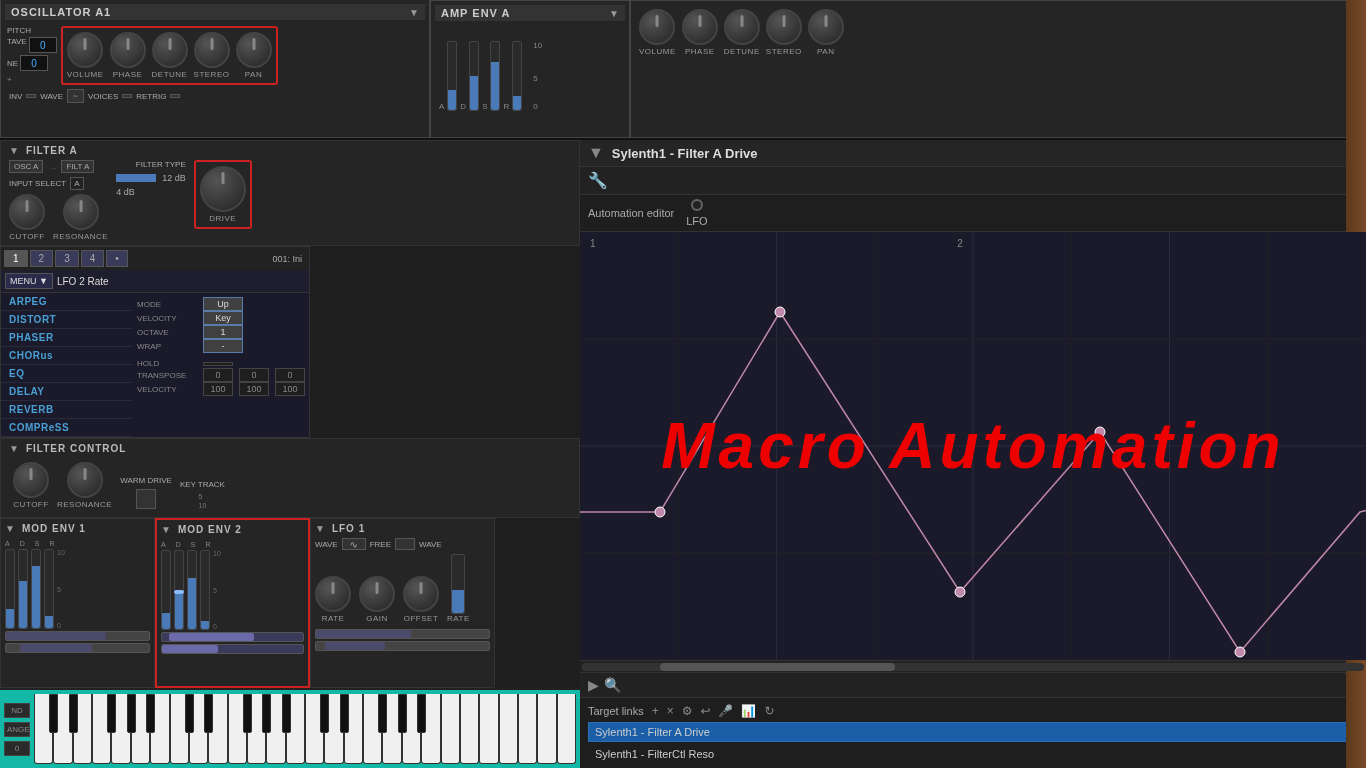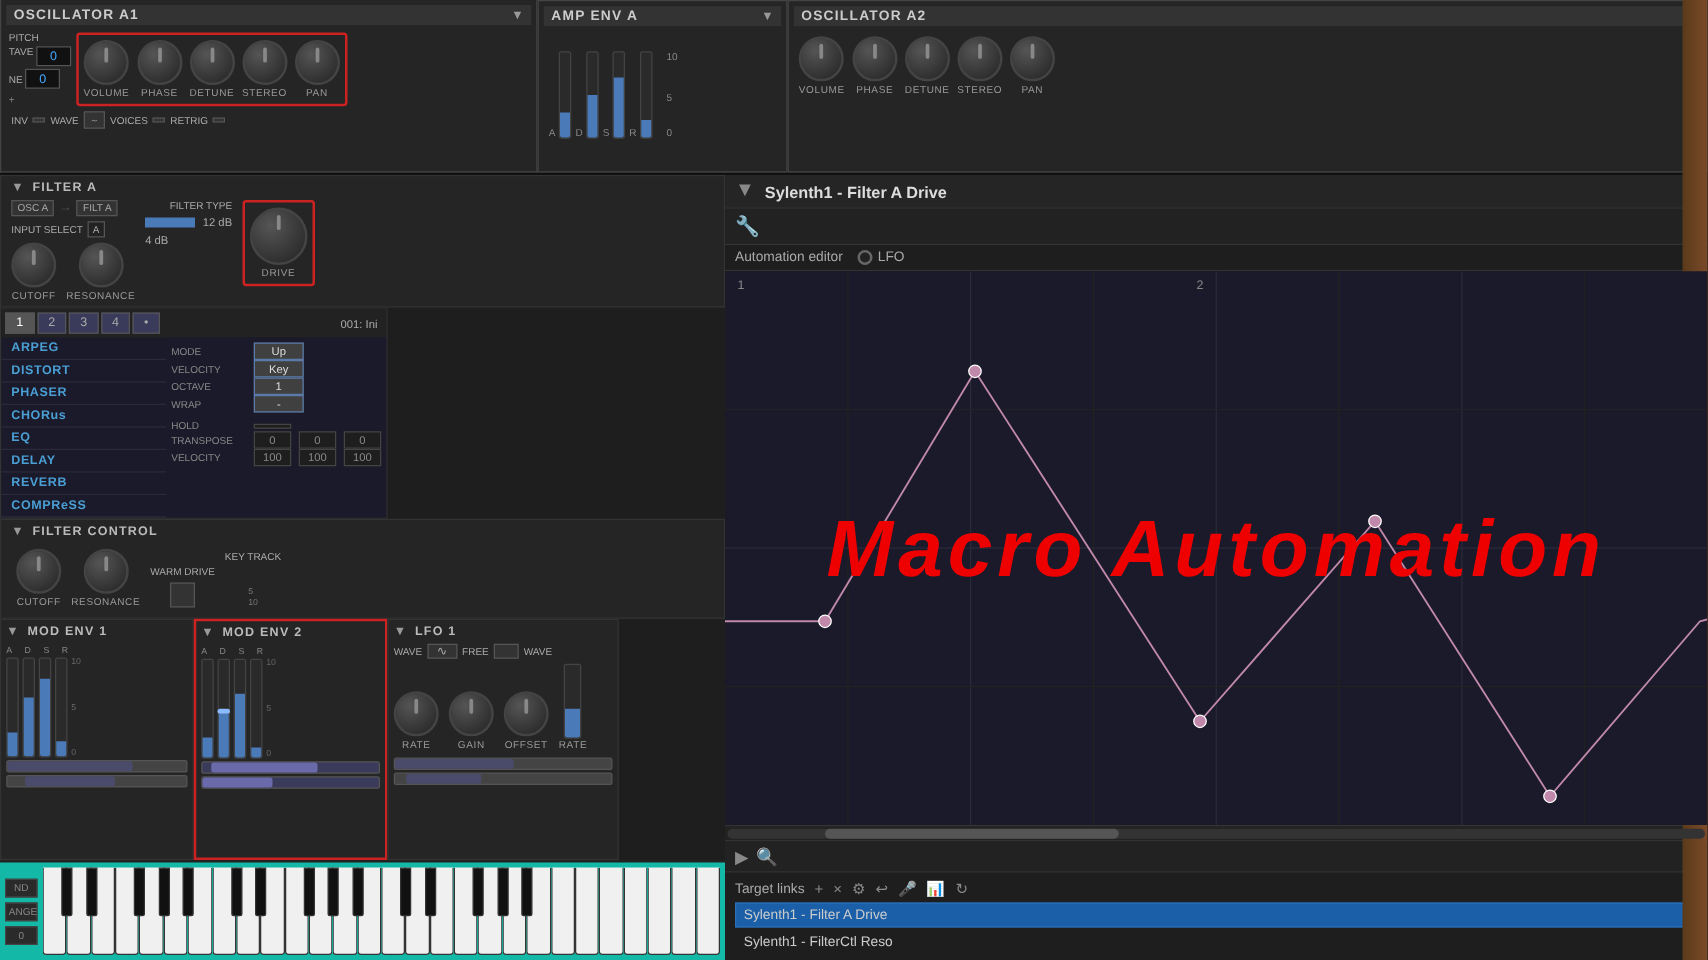--- a/index.html
+++ b/index.html
@@ -435,20 +435,21 @@
       color: #aaa;
       font-size: 11px;
     }
 
     .lfo-option {
       display: flex;
       align-items: center;
       gap: 4px;
       color: #aaa;
       font-size: 11px;
+      flex-direction: column;
     }
 
     .radio-circle {
       width: 12px;
       height: 12px;
       border-radius: 50%;
       border: 2px solid #666;
       background: #222;
     }
 
@@ -734,24 +735,20 @@
         </div>
       <div style="margin-left:8px; display:flex; flex-direction:column; gap:4px; color:#888; font-size:8px;">
         <span>10</span>
         <span style="margin-top:20px;">5</span>
         <span style="margin-top:15px;">0</span>
       </div>
     </div>
   </div>
 
   <div class="osc-a2">
-    <div class="osc-header">
-      <span class="osc-title">OSCILLATOR A2</span>
-      <span class="dropdown-arrow">▼</span>
-    </div>
     <div style="display:flex; gap:6px; padding:4px;">
       <div class="knob-group">
         <div class="knob"></div>
         <span class="knob-label">VOLUME</span>
       </div>
       <div class="knob-group">
         <div class="knob"></div>
         <span class="knob-label">PHASE</span>
       </div>
       <div class="knob-group">
@@ -829,20 +826,24 @@
         <div class="effects-panel">
           <div class="effects-tabs">
             <div class="effects-tab active">1</div>
             <div class="effects-tab">2</div>
             <div class="effects-tab">3</div>
             <div class="effects-tab">4</div>
             <div class="effects-tab">•</div>
             <div style="flex:1; display:flex; align-items:center; justify-content:flex-end; padding-right:4px; color:#aaa; font-size:9px;">
               <span>001: Ini</span>
             </div>
+          </div>
+          <div class="effects-menu-row">
+            <div class="menu-select">MENU ▼</div>
+            <span class="lfo-label">LFO 2 Rate</span>
           </div>
           <div style="display:flex;">
             <div class="effects-list">
               <div class="effect-item">
                 <span class="effect-name">ARPEG</span>
               </div>
               <div class="effect-item">
                 <span class="effect-name">DISTORT</span>
               </div>
               <div class="effect-item">
@@ -914,21 +915,21 @@
               <span class="knob-label">CUTOFF</span>
             </div>
             <div class="knob-group">
               <div class="knob"></div>
               <span class="knob-label">RESONANCE</span>
             </div>
             <div style="display:flex; flex-direction:column; gap:4px; align-items:center;">
               <span style="color:#aaa;font-size:8px;">WARM DRIVE</span>
               <div style="width:20px; height:20px; background:#333; border:1px solid #555;"></div>
             </div>
-            <div style="display:flex; flex-direction:column; align-items:center; gap:20px;">
+            <div style="display:flex; flex-direction:column; align-items:center; gap:4px;">
               <span style="color:#aaa;font-size:8px;">KEY TRACK</span>
               <div style="display:flex; flex-direction:column; gap:2px; color:#777; font-size:7px;">
                 <span>5</span>
                 <span>10</span>
               </div>
             </div>
           </div>
         </div>
 
         <div class="bottom-section">

